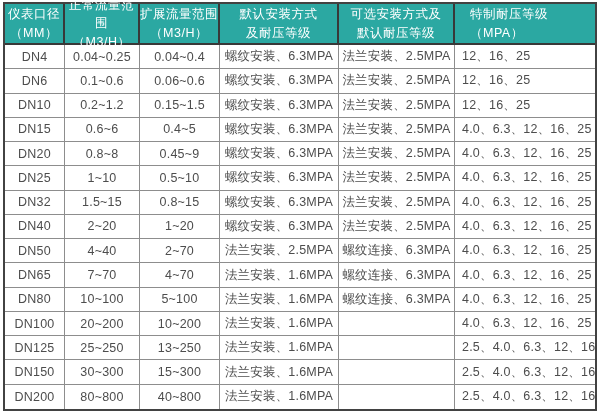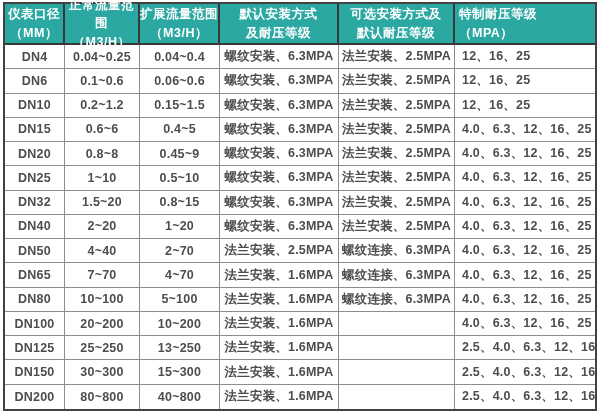--- a/index.html
+++ b/index.html
@@ -15,32 +15,31 @@
   html,body{width:600px;height:418px;background:var(--page-bg);
     font-family:"Liberation Sans","DejaVu Sans",sans-serif;overflow:hidden;}
   .page{position:relative;width:600px;height:418px;background:var(--page-bg);}
   .spec-table{
     position:absolute;left:3px;top:2px;width:594px;height:409px;
     border:2px solid var(--outer-border);
     background:#ef4444;
     display:grid;
     grid-template-columns:60px 75px 80px 119px 116px 1fr;
     grid-template-rows:41px repeat(15,1fr);
-    font-weight:bold;
   }
   .hcell{
     background:var(--header-bg);
     color:var(--header-text);
     border-right:2px solid var(--header-line);
     border-bottom:2px solid var(--header-line);
     display:flex;align-items:center;justify-content:center;
     text-align:center;white-space:pre-line;
     font-size:12.5px;line-height:1.45;letter-spacing:0.5px;
   }
-  .hcell.c6{justify-content:flex-start;text-align:left;padding-left:4px;}
+  .hcell.c6{justify-content:flex-start;text-align:left;padding-left:15px;}
   .hcell.cr0{border-right:none;}
   .cell{
     color:var(--body-text);
     border-right:1px solid var(--grid-line);
     border-bottom:1px solid var(--grid-line);
     display:flex;align-items:center;justify-content:center;
     font-size:12.5px;letter-spacing:0.2px;white-space:nowrap;overflow:hidden;
     background:#fff;
   }
   .cell.c6{justify-content:flex-start;padding-left:7px;text-align:right;}
@@ -94,21 +93,21 @@
       <div class="cell c4">螺纹安装、6.3MPA</div>
       <div class="cell c5">法兰安装、2.5MPA</div>
       <div class="cell c6 cr0">4.0、6.3、12、16、25</div>
       <div class="cell c1">DN25</div>
       <div class="cell c2">1~10</div>
       <div class="cell c3">0.5~10</div>
       <div class="cell c4">螺纹安装、6.3MPA</div>
       <div class="cell c5">法兰安装、2.5MPA</div>
       <div class="cell c6 cr0">4.0、6.3、12、16、25</div>
       <div class="cell c1">DN32</div>
-      <div class="cell c2">1.5~20</div>
+      <div class="cell c2">1.5~15</div>
       <div class="cell c3">0.8~15</div>
       <div class="cell c4">螺纹安装、6.3MPA</div>
       <div class="cell c5">法兰安装、2.5MPA</div>
       <div class="cell c6 cr0">4.0、6.3、12、16、25</div>
       <div class="cell c1">DN40</div>
       <div class="cell c2">2~20</div>
       <div class="cell c3">1~20</div>
       <div class="cell c4">螺纹安装、6.3MPA</div>
       <div class="cell c5">法兰安装、2.5MPA</div>
       <div class="cell c6 cr0">4.0、6.3、12、16、25</div>

